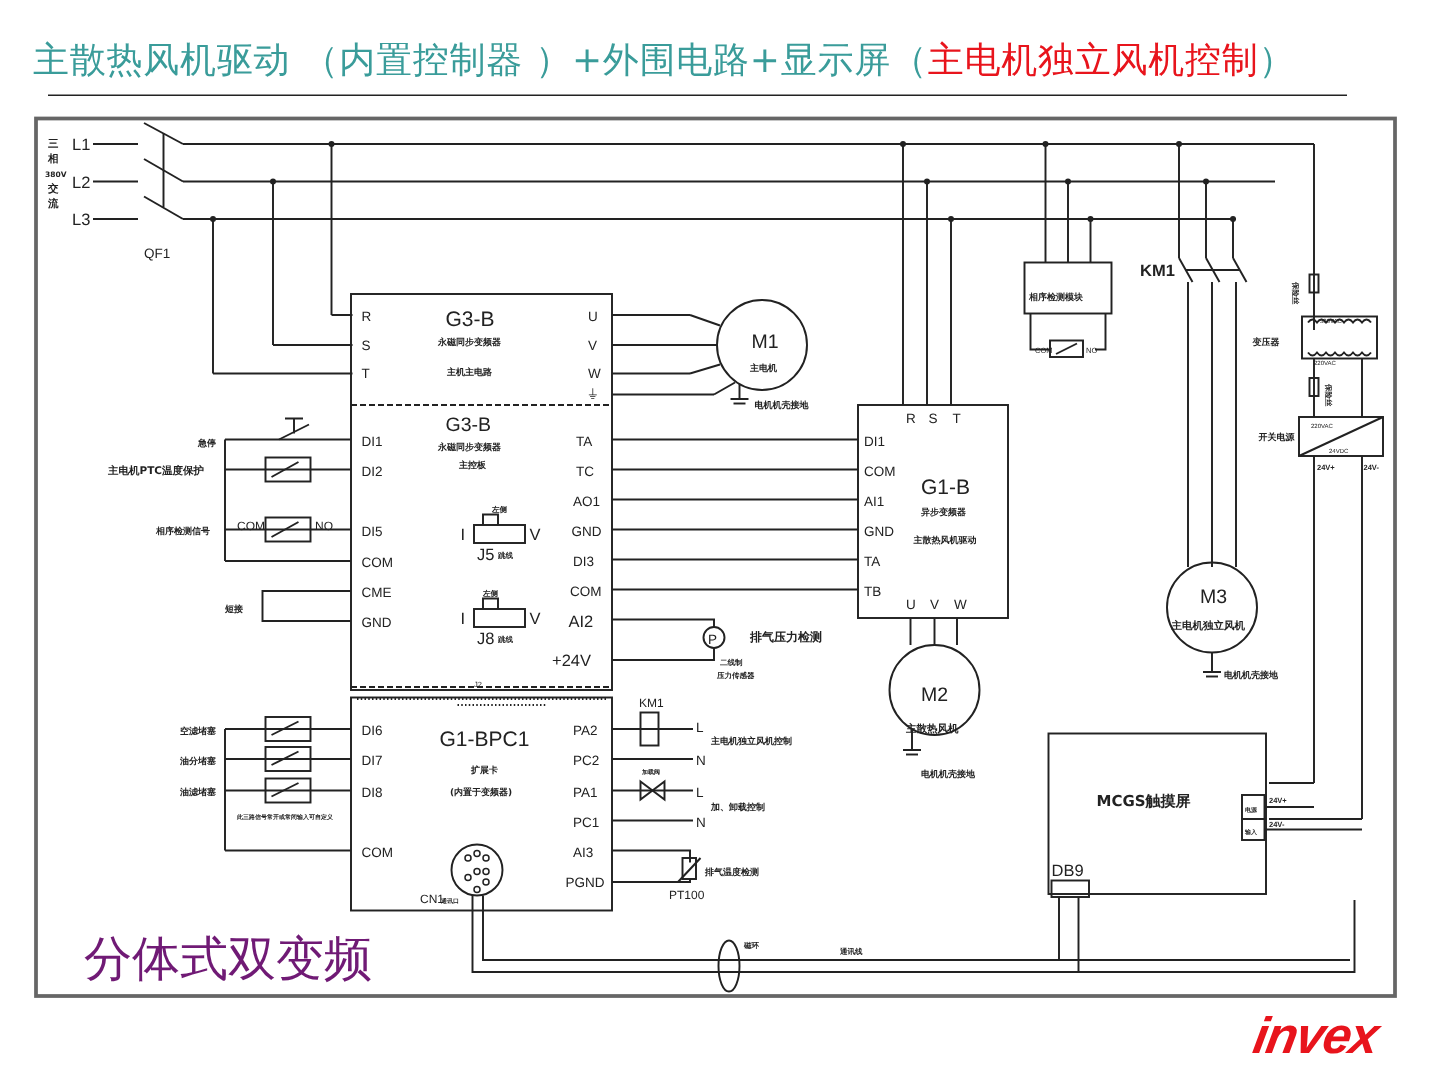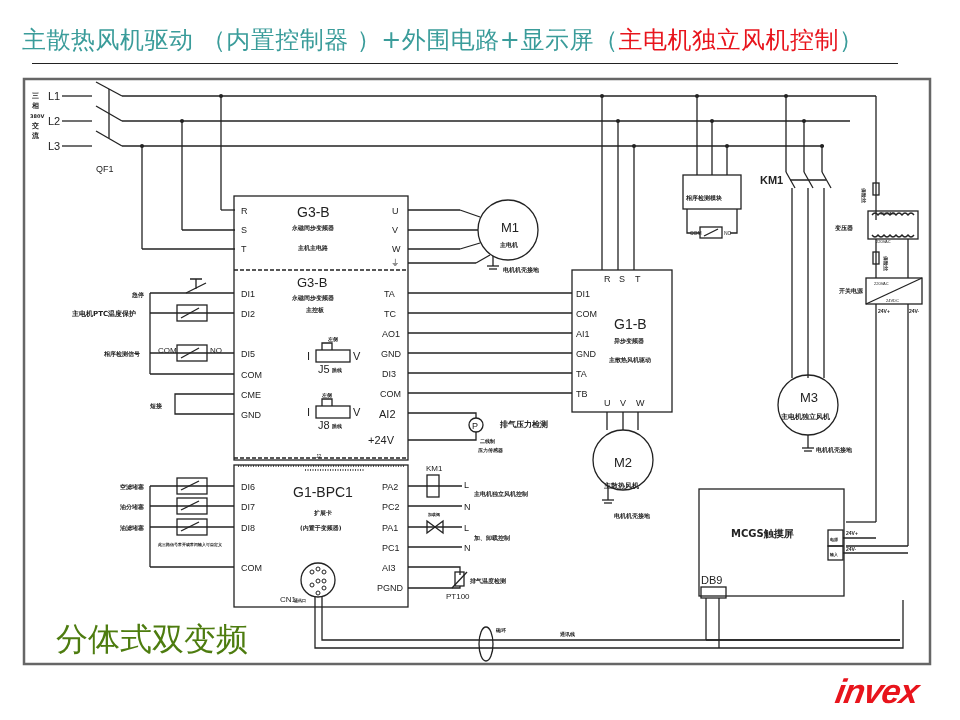--- a/index.html
+++ b/index.html
@@ -4,21 +4,21 @@
 <style>
   html, body { margin:0; padding:0; background:#fff; }
   body { width:960px; height:720px; position:relative; overflow:hidden; font-family:"DejaVu Sans", sans-serif; }
   .title { position:absolute; left:22px; top:24px; font-size:24px; color:#3a9c9a; white-space:nowrap; letter-spacing:0.5px; }
   .title .red { color:#e8141c; }
   .title-rule { position:absolute; left:32px; top:63px; width:418px; height:1px; background:#222; }
   .title-rule2 { position:absolute; left:450px; top:63px; width:448px; height:1px; background:#222; }
   svg#diag { position:absolute; left:0; top:0; }
   svg text { font-family:"Liberation Sans", sans-serif; fill:#222; }
   .cjk { font-family:"DejaVu Sans", sans-serif; font-weight:bold; }
-  .big-red { position:absolute; left:56px; top:618px; font-size:32px; color:#4d7c0f; white-space:nowrap; }
+  .big-red { position:absolute; left:56px; top:618px; font-size:32px; color:#701a75; white-space:nowrap; }
   .logo { position:absolute; left:836px; top:672px; font-size:34px; font-weight:bold; font-style:italic; color:#e8141c; font-family:"Liberation Sans", sans-serif; letter-spacing:-1px; transform:skewX(-10deg); }
 </style>
 </head>
 <body>
 
 <div class="title"><span>主散热风机驱动  （内置控制器 ）+外围电路+显示屏（</span><span class="red">主电机独立风机控制</span><span>）</span></div>
 <div class="title-rule"></div>
 <div class="title-rule2"></div>
 
 <svg id="diag" width="960" height="720" viewBox="0 0 960 720">

